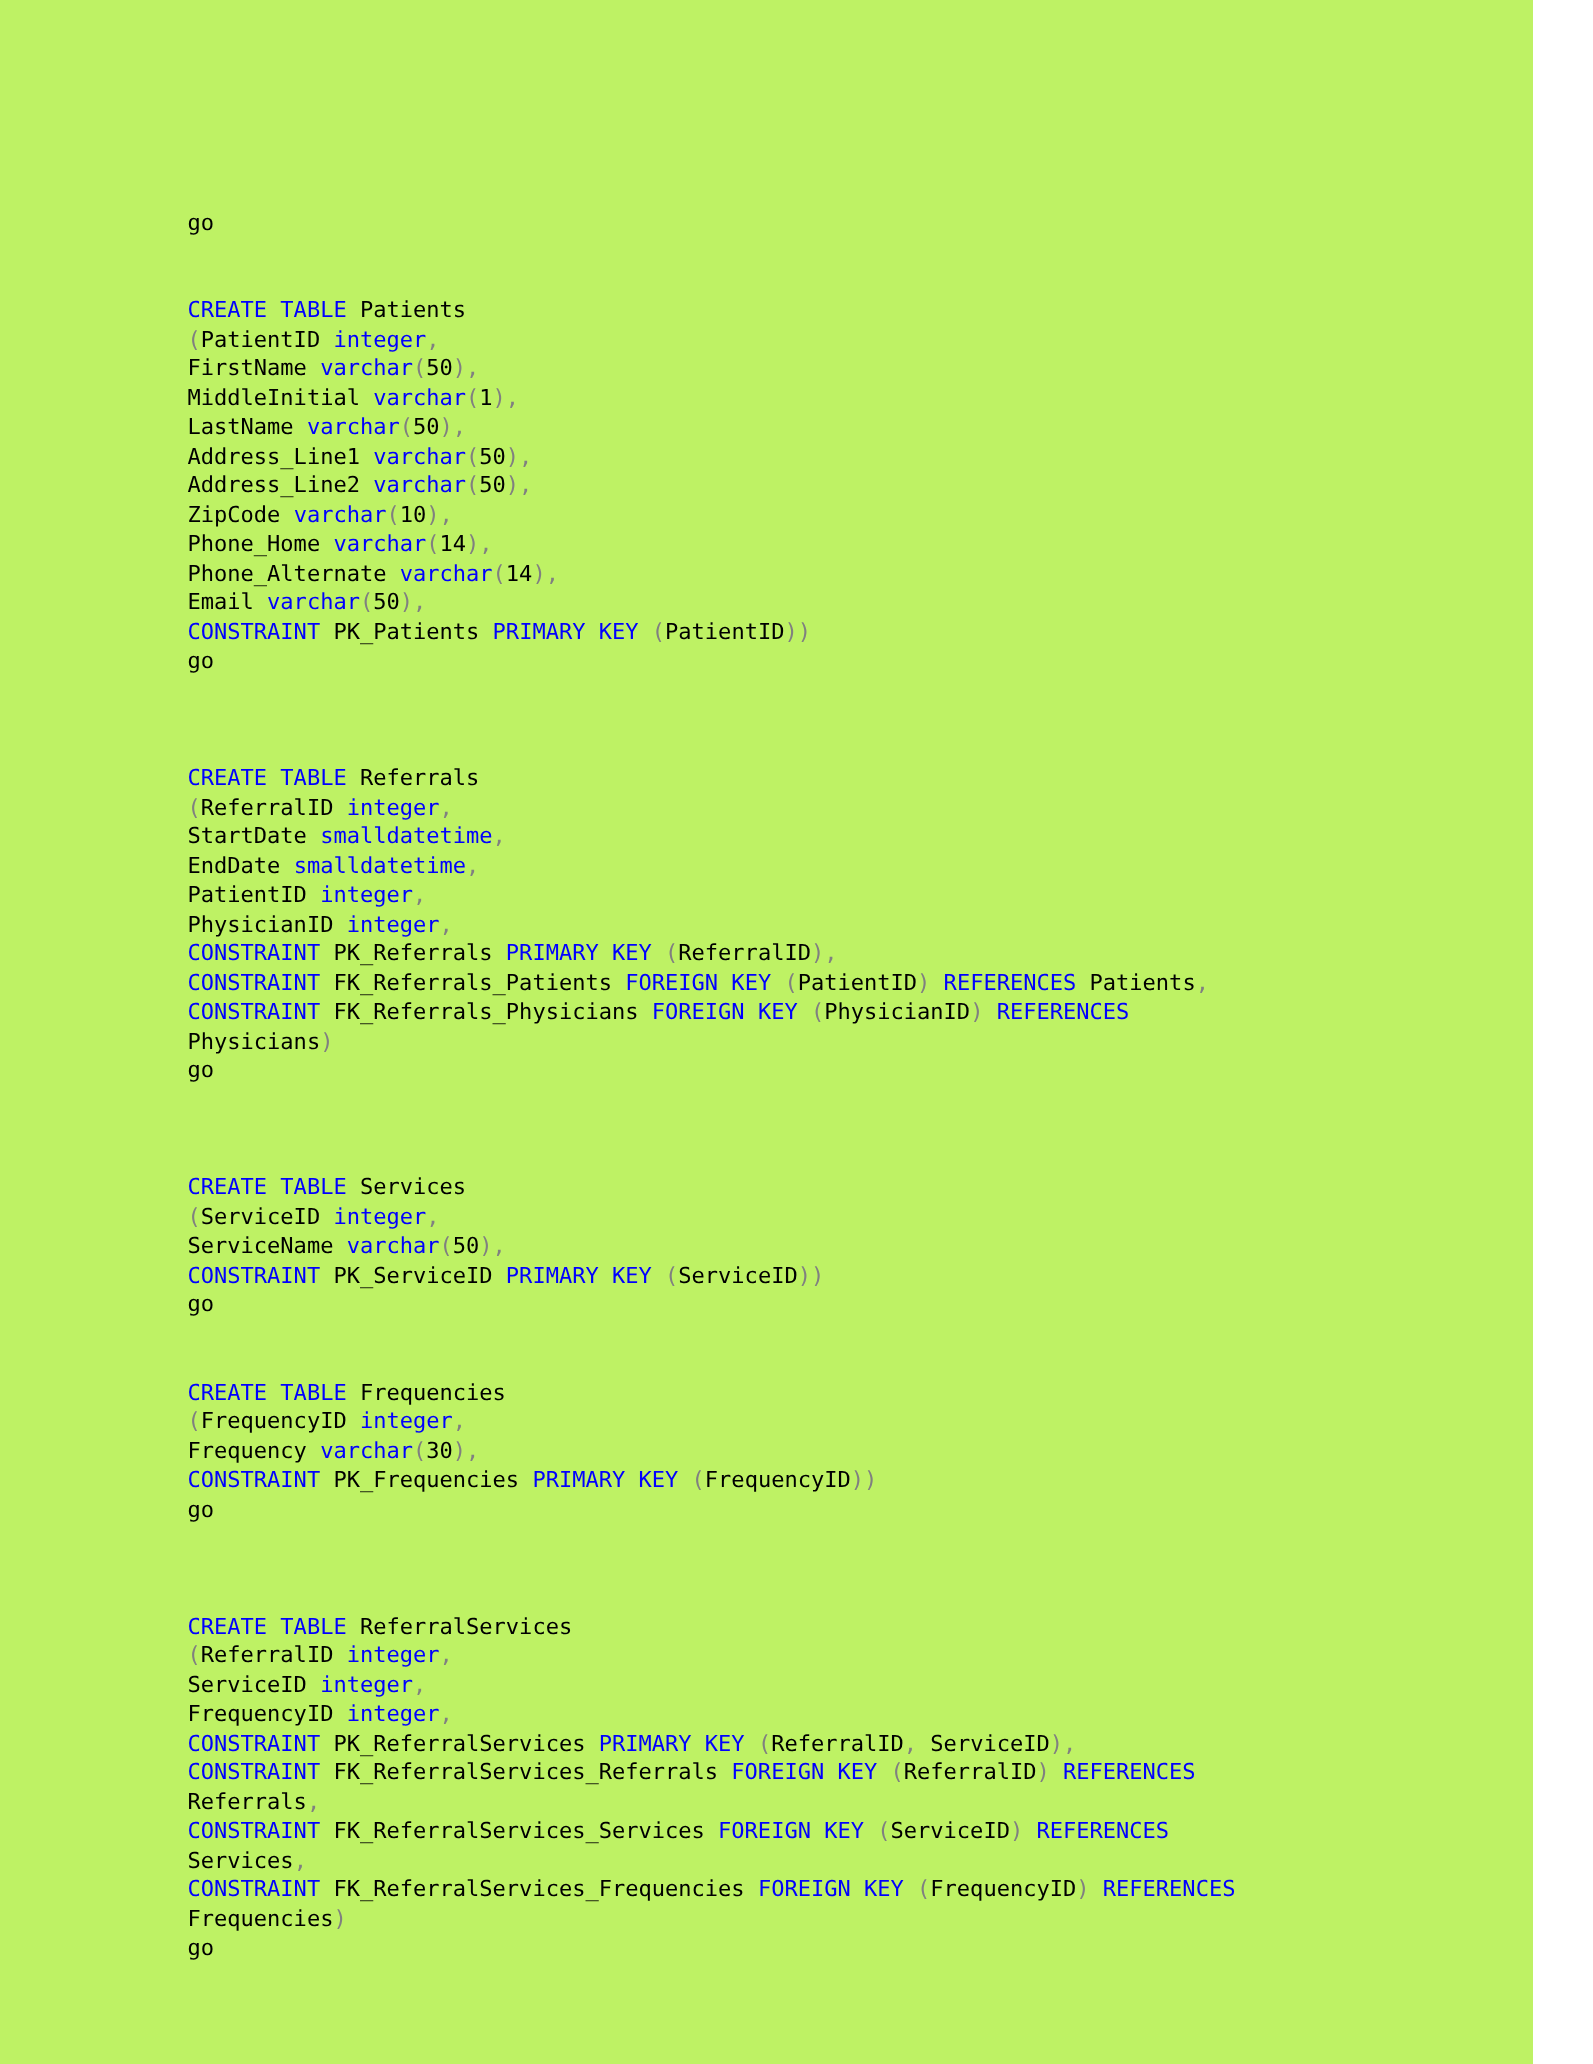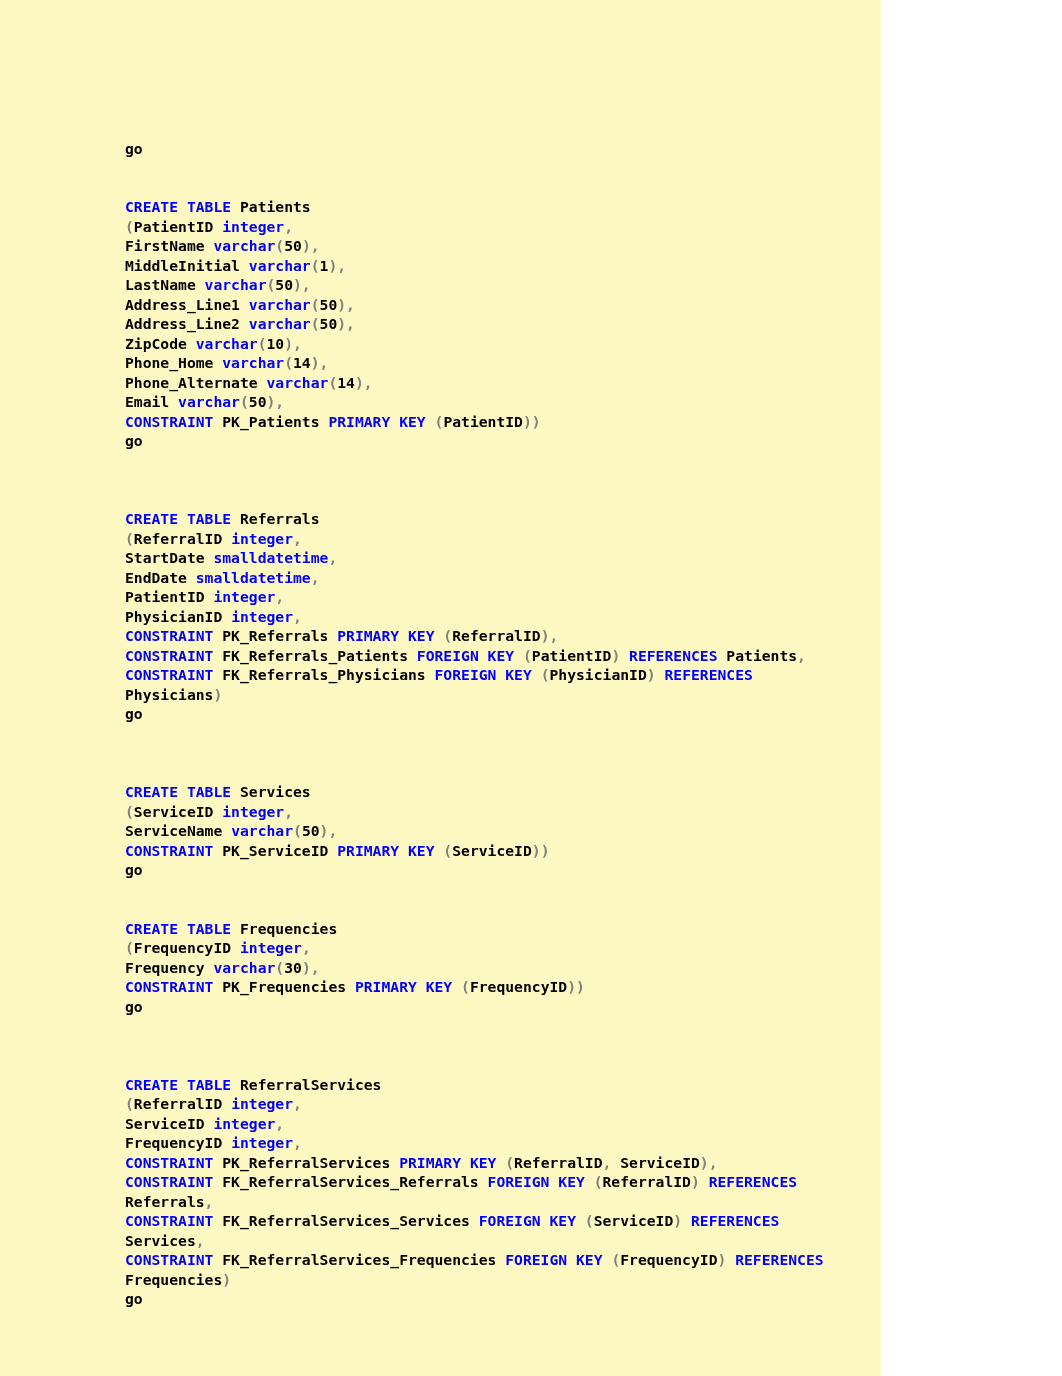--- a/index.html
+++ b/index.html
@@ -9,24 +9,23 @@
     background: #ffffff;
   }
   body {
     width: 1062px;
     height: 1376px;
     overflow: hidden;
     font-family: "DejaVu Sans Mono", "Liberation Mono", monospace;
   }
   #page {
     position: relative;
-    width: 881px;
+    width: 1022px;
     height: 1376px;
-    background: #fef9c3;
-    font-weight: bold;
+    background: #bef264;
   }
   #code {
     position: absolute;
     left: 125px;
     top: 124px;
     width: 900px;
     font-family: "DejaVu Sans Mono", "Liberation Mono", monospace;
     font-size: 14.7px;
     line-height: 19.5px;
     letter-spacing: 0px;

